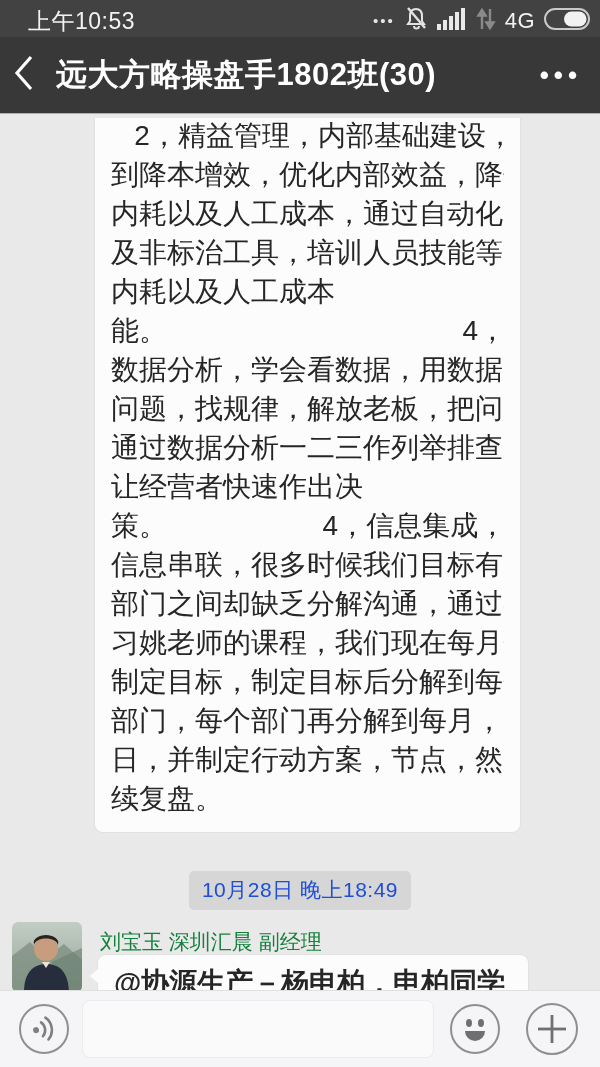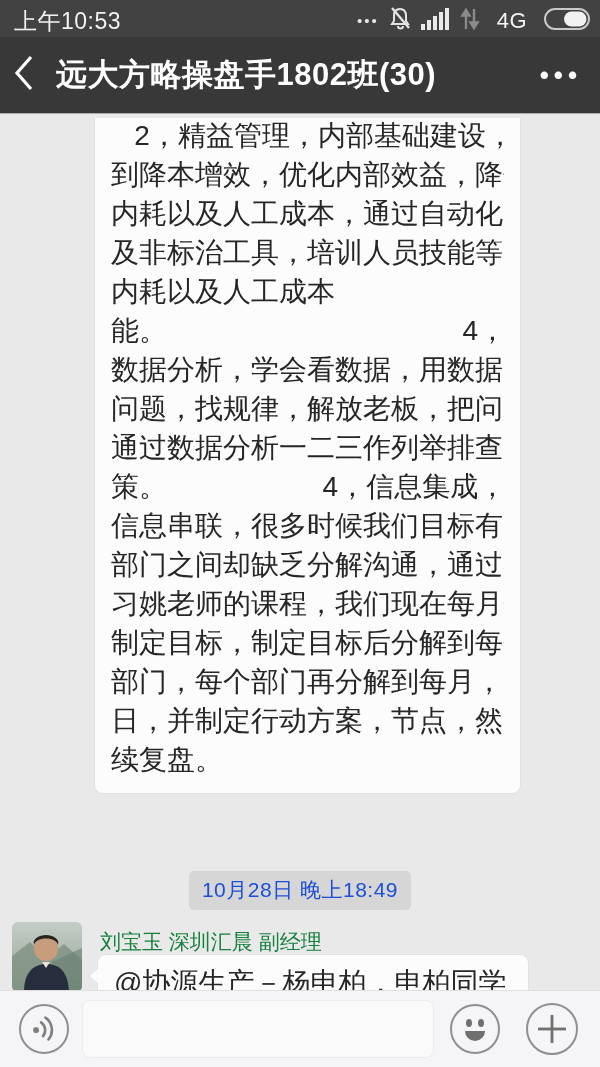--- a/index.html
+++ b/index.html
@@ -7,21 +7,21 @@
   body { font-family:"Liberation Sans","DejaVu Sans",sans-serif; }
   .screen {
     position:relative; width:600px; height:1067px; margin:0 auto;
     background:#e9e9e9; overflow:hidden;
   }
   
   .status-bar {
     position:absolute; top:0; left:0; width:600px; height:42px;
     background:#424242; display:flex; align-items:center; z-index:30;
   }
-  .status-time { color:#f2f2f2; font-size:23px; margin-left:14px; letter-spacing:0.5px; }
+  .status-time { color:#f2f2f2; font-size:23px; margin-left:28px; letter-spacing:0.5px; }
   .status-right { position:absolute; right:10px; top:0; height:42px; display:flex; align-items:center; gap:9px; }
   .st-dots { color:#e6e6e6; font-size:15px; letter-spacing:2px; line-height:42px; }
   
   .nav-bar {
     position:absolute; top:37px; left:0; width:600px; height:76px;
     background:#383838; display:flex; align-items:center; z-index:30;
     box-shadow:0 1px 0 rgba(0,0,0,0.25);
   }
   .back-btn { width:48px; height:76px; display:flex; align-items:center; justify-content:center; cursor:pointer; }
   .nav-title { color:#ffffff; font-size:31px; font-weight:bold; margin-left:8px; letter-spacing:0.5px; }
@@ -49,21 +49,21 @@
     padding:5px 13px 6px 13px; border-radius:5px; letter-spacing:0.5px;
   }
   .avatar {
     position:absolute; left:12px; top:804px; width:70px; height:70px;
     border-radius:6px; overflow:hidden; cursor:pointer;
   }
   .sender-name {
     position:absolute; left:100px; top:810px; font-size:21px; color:#15803d;
   }
   .bubble-reply {
-    left:98px; top:837px; width:430px; height:60px; padding:13px 16px;
+    left:98px; top:837px; width:430px; height:60px; padding:13px 16px;font-weight:bold;
   }
   .bubble-reply .tail {
     position:absolute; left:-8px; top:13px; width:0; height:0;
     border-top:8px solid transparent; border-bottom:8px solid transparent;
     border-right:9px solid #fcfcfc;
   }
   .reply-text { font-size:28px; color:#262626; line-height:30px; white-space:pre; }
   
   .input-bar {
     position:absolute; top:990px; left:0; width:600px; height:77px;
@@ -107,21 +107,21 @@
           <rect x="18" y="5" width="4" height="18" fill="#e9e9e9"></rect>
           <rect x="24" y="1" width="4" height="22" fill="#e9e9e9"></rect>
         </svg>
       </span>
       <span>
         <svg width="20" height="24" viewBox="0 0 20 24">
           <path d="M6 22 L6 7 M6 3 L2.5 8.5 L9.5 8.5 Z" stroke="#8a8a8a" stroke-width="2.4" fill="#8a8a8a"></path>
           <path d="M14 2 L14 17 M14 21 L10.5 15.5 L17.5 15.5 Z" stroke="#8a8a8a" stroke-width="2.4" fill="#8a8a8a"></path>
         </svg>
       </span>
-      <span class="status-time" style="margin:8px;font-size:22px;">4G</span>
+      <span class="status-time" style="margin:0;font-size:22px;">4G</span>
       <span>
         <svg width="46" height="24" viewBox="0 0 46 24">
           <rect x="1" y="2" width="44" height="20" rx="10" fill="none" stroke="#c9c9c9" stroke-width="2"></rect>
           <rect x="20" y="4.5" width="22.5" height="15" rx="7.5" fill="#f2f2f2"></rect>
         </svg>
       </span>
     </div>
   </div>
 
   <div class="nav-bar">
@@ -144,20 +144,21 @@
       <div>
           <div class="msg-line">   2，精益管理，内部基础建设，达</div>
           <div class="msg-line">到降本增效，优化内部效益，降低</div>
           <div class="msg-line">内耗以及人工成本，通过自动化以</div>
           <div class="msg-line">及非标治工具，培训人员技能等方</div>
           <div class="msg-line">内耗以及人工成本</div>
           <div class="msg-line">能。                                      4，</div>
           <div class="msg-line">数据分析，学会看数据，用数据，找</div>
           <div class="msg-line">问题，找规律，解放老板，把问题点</div>
           <div class="msg-line">通过数据分析一二三作列举排查，</div>
+          <div class="msg-line">让经营者快速作出决</div>
           <div class="msg-line">策。                    4，信息集成，</div>
           <div class="msg-line">信息串联，很多时候我们目标有了，</div>
           <div class="msg-line">部门之间却缺乏分解沟通，通过学</div>
           <div class="msg-line">习姚老师的课程，我们现在每月会</div>
           <div class="msg-line">制定目标，制定目标后分解到每个</div>
           <div class="msg-line">部门，每个部门再分解到每月，周，</div>
           <div class="msg-line">日，并制定行动方案，节点，然后持</div>
           <div class="msg-line">续复盘。</div>
         </div>
     </div>

